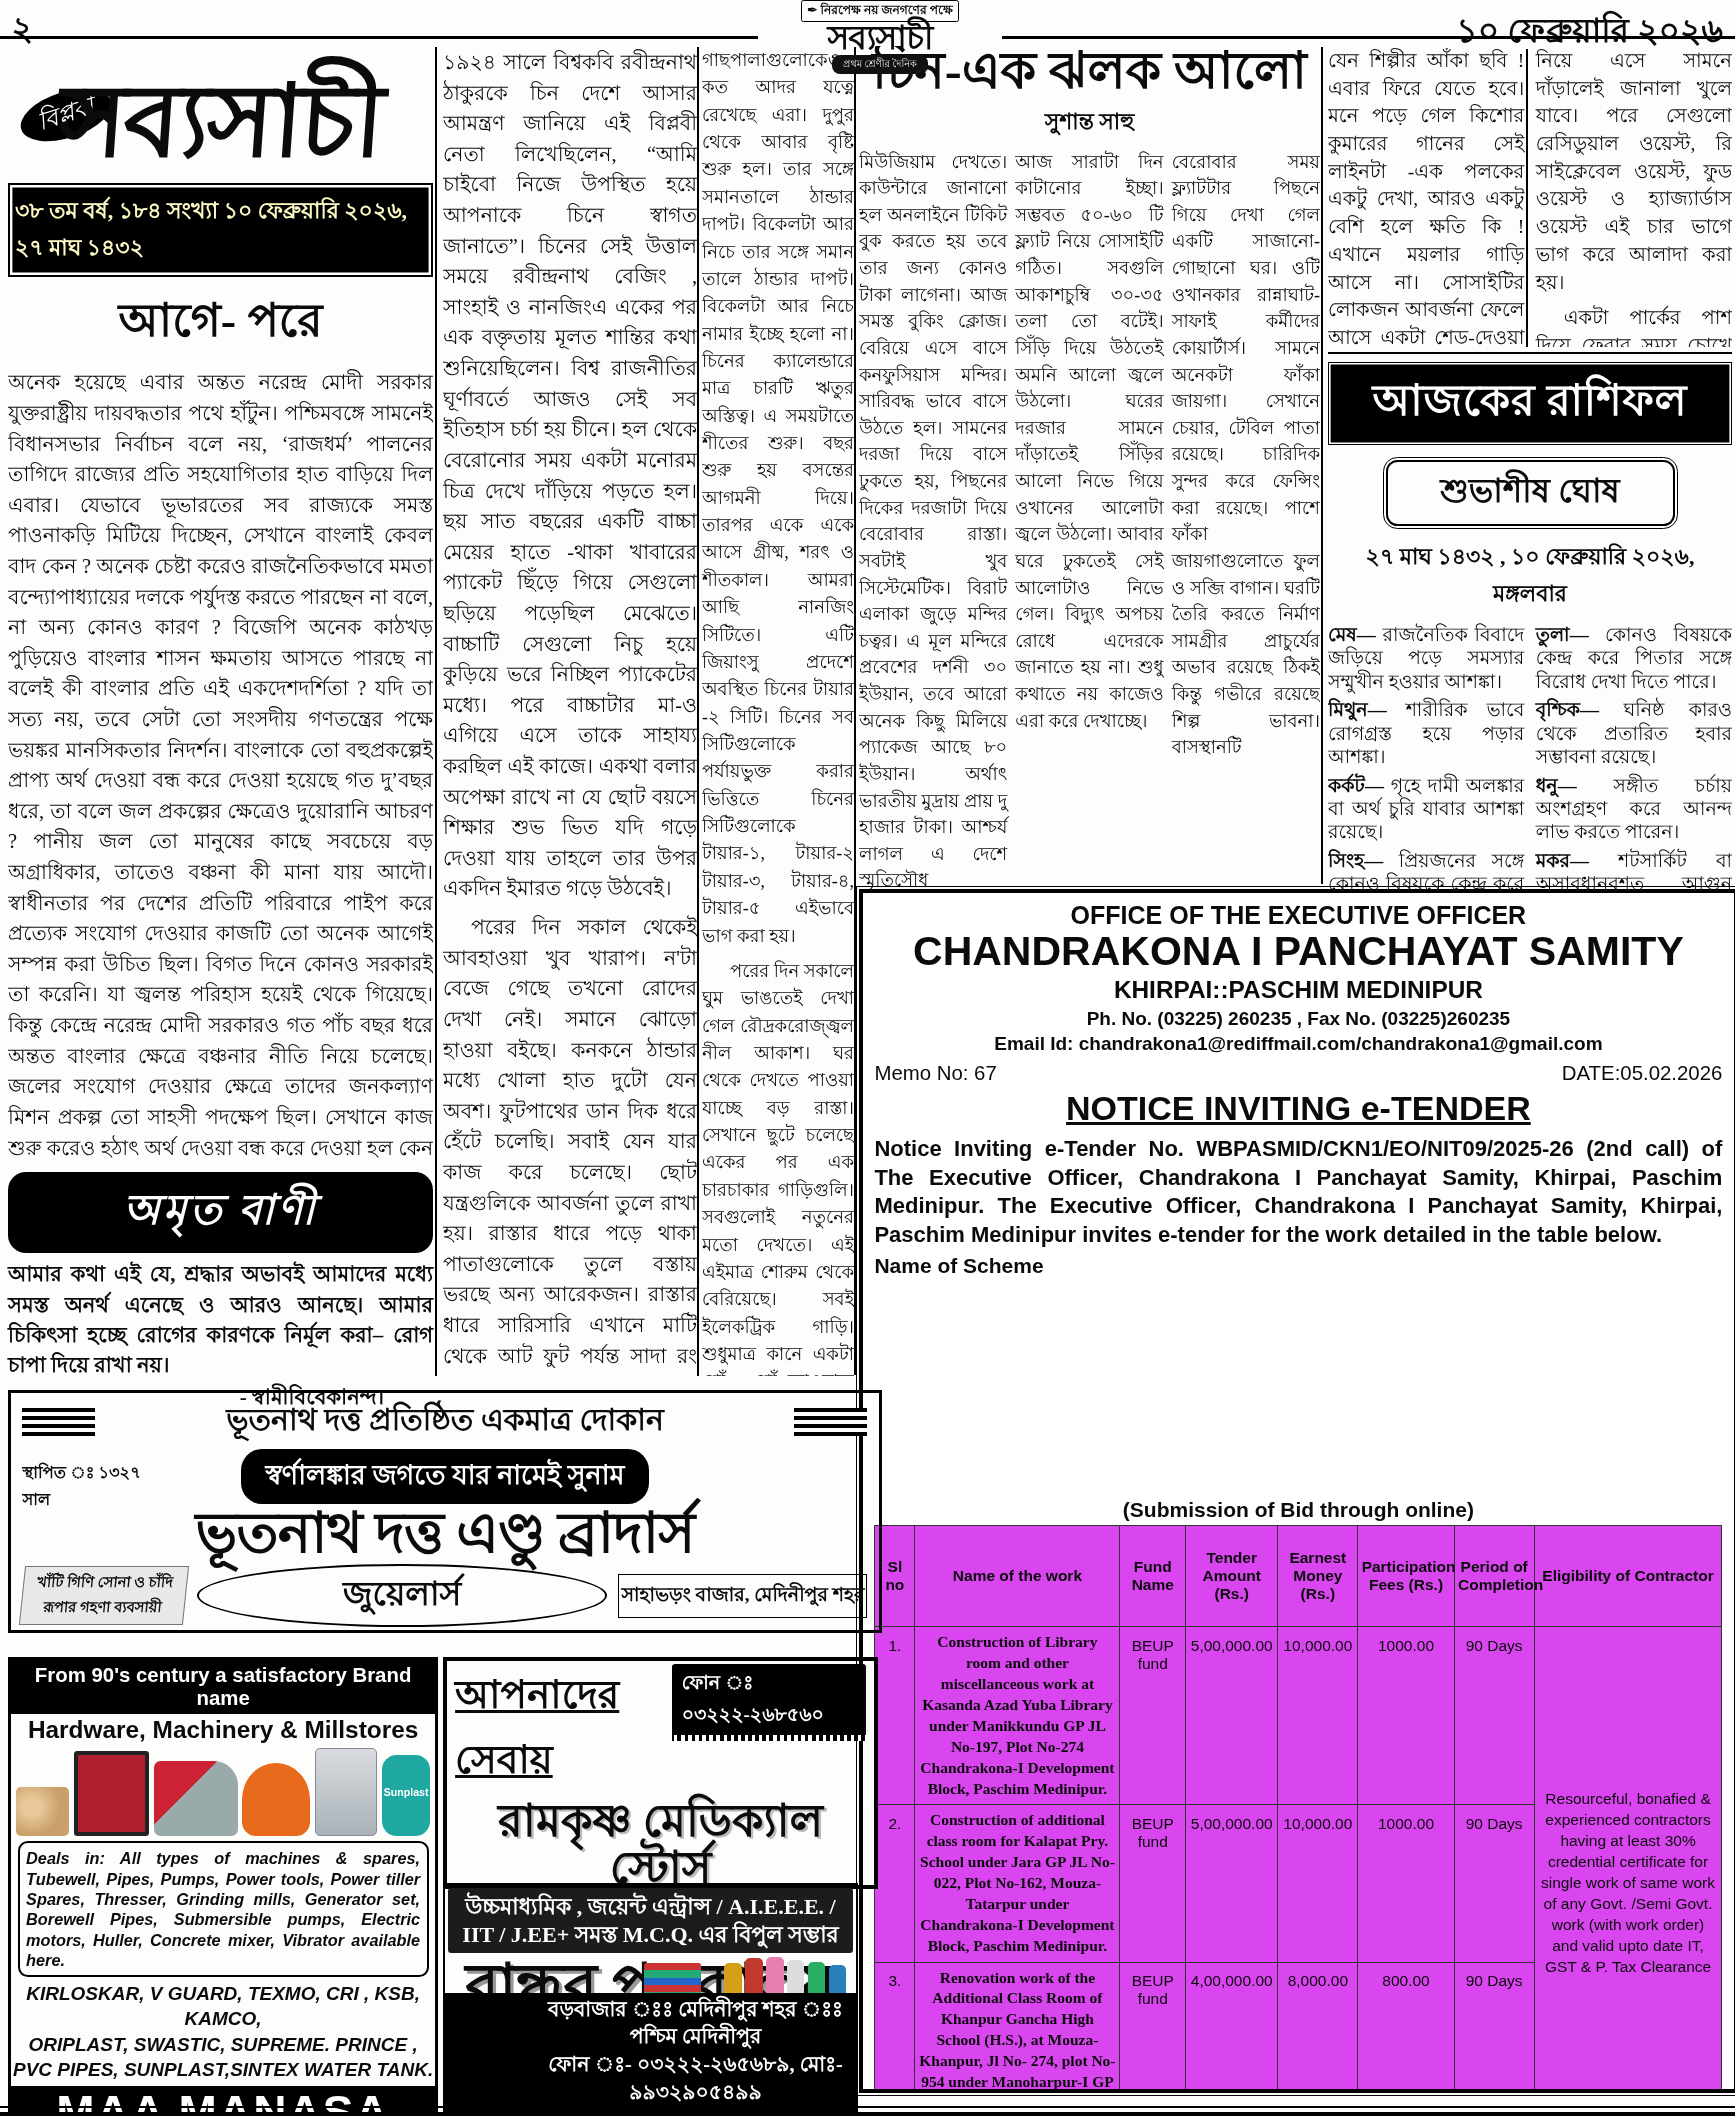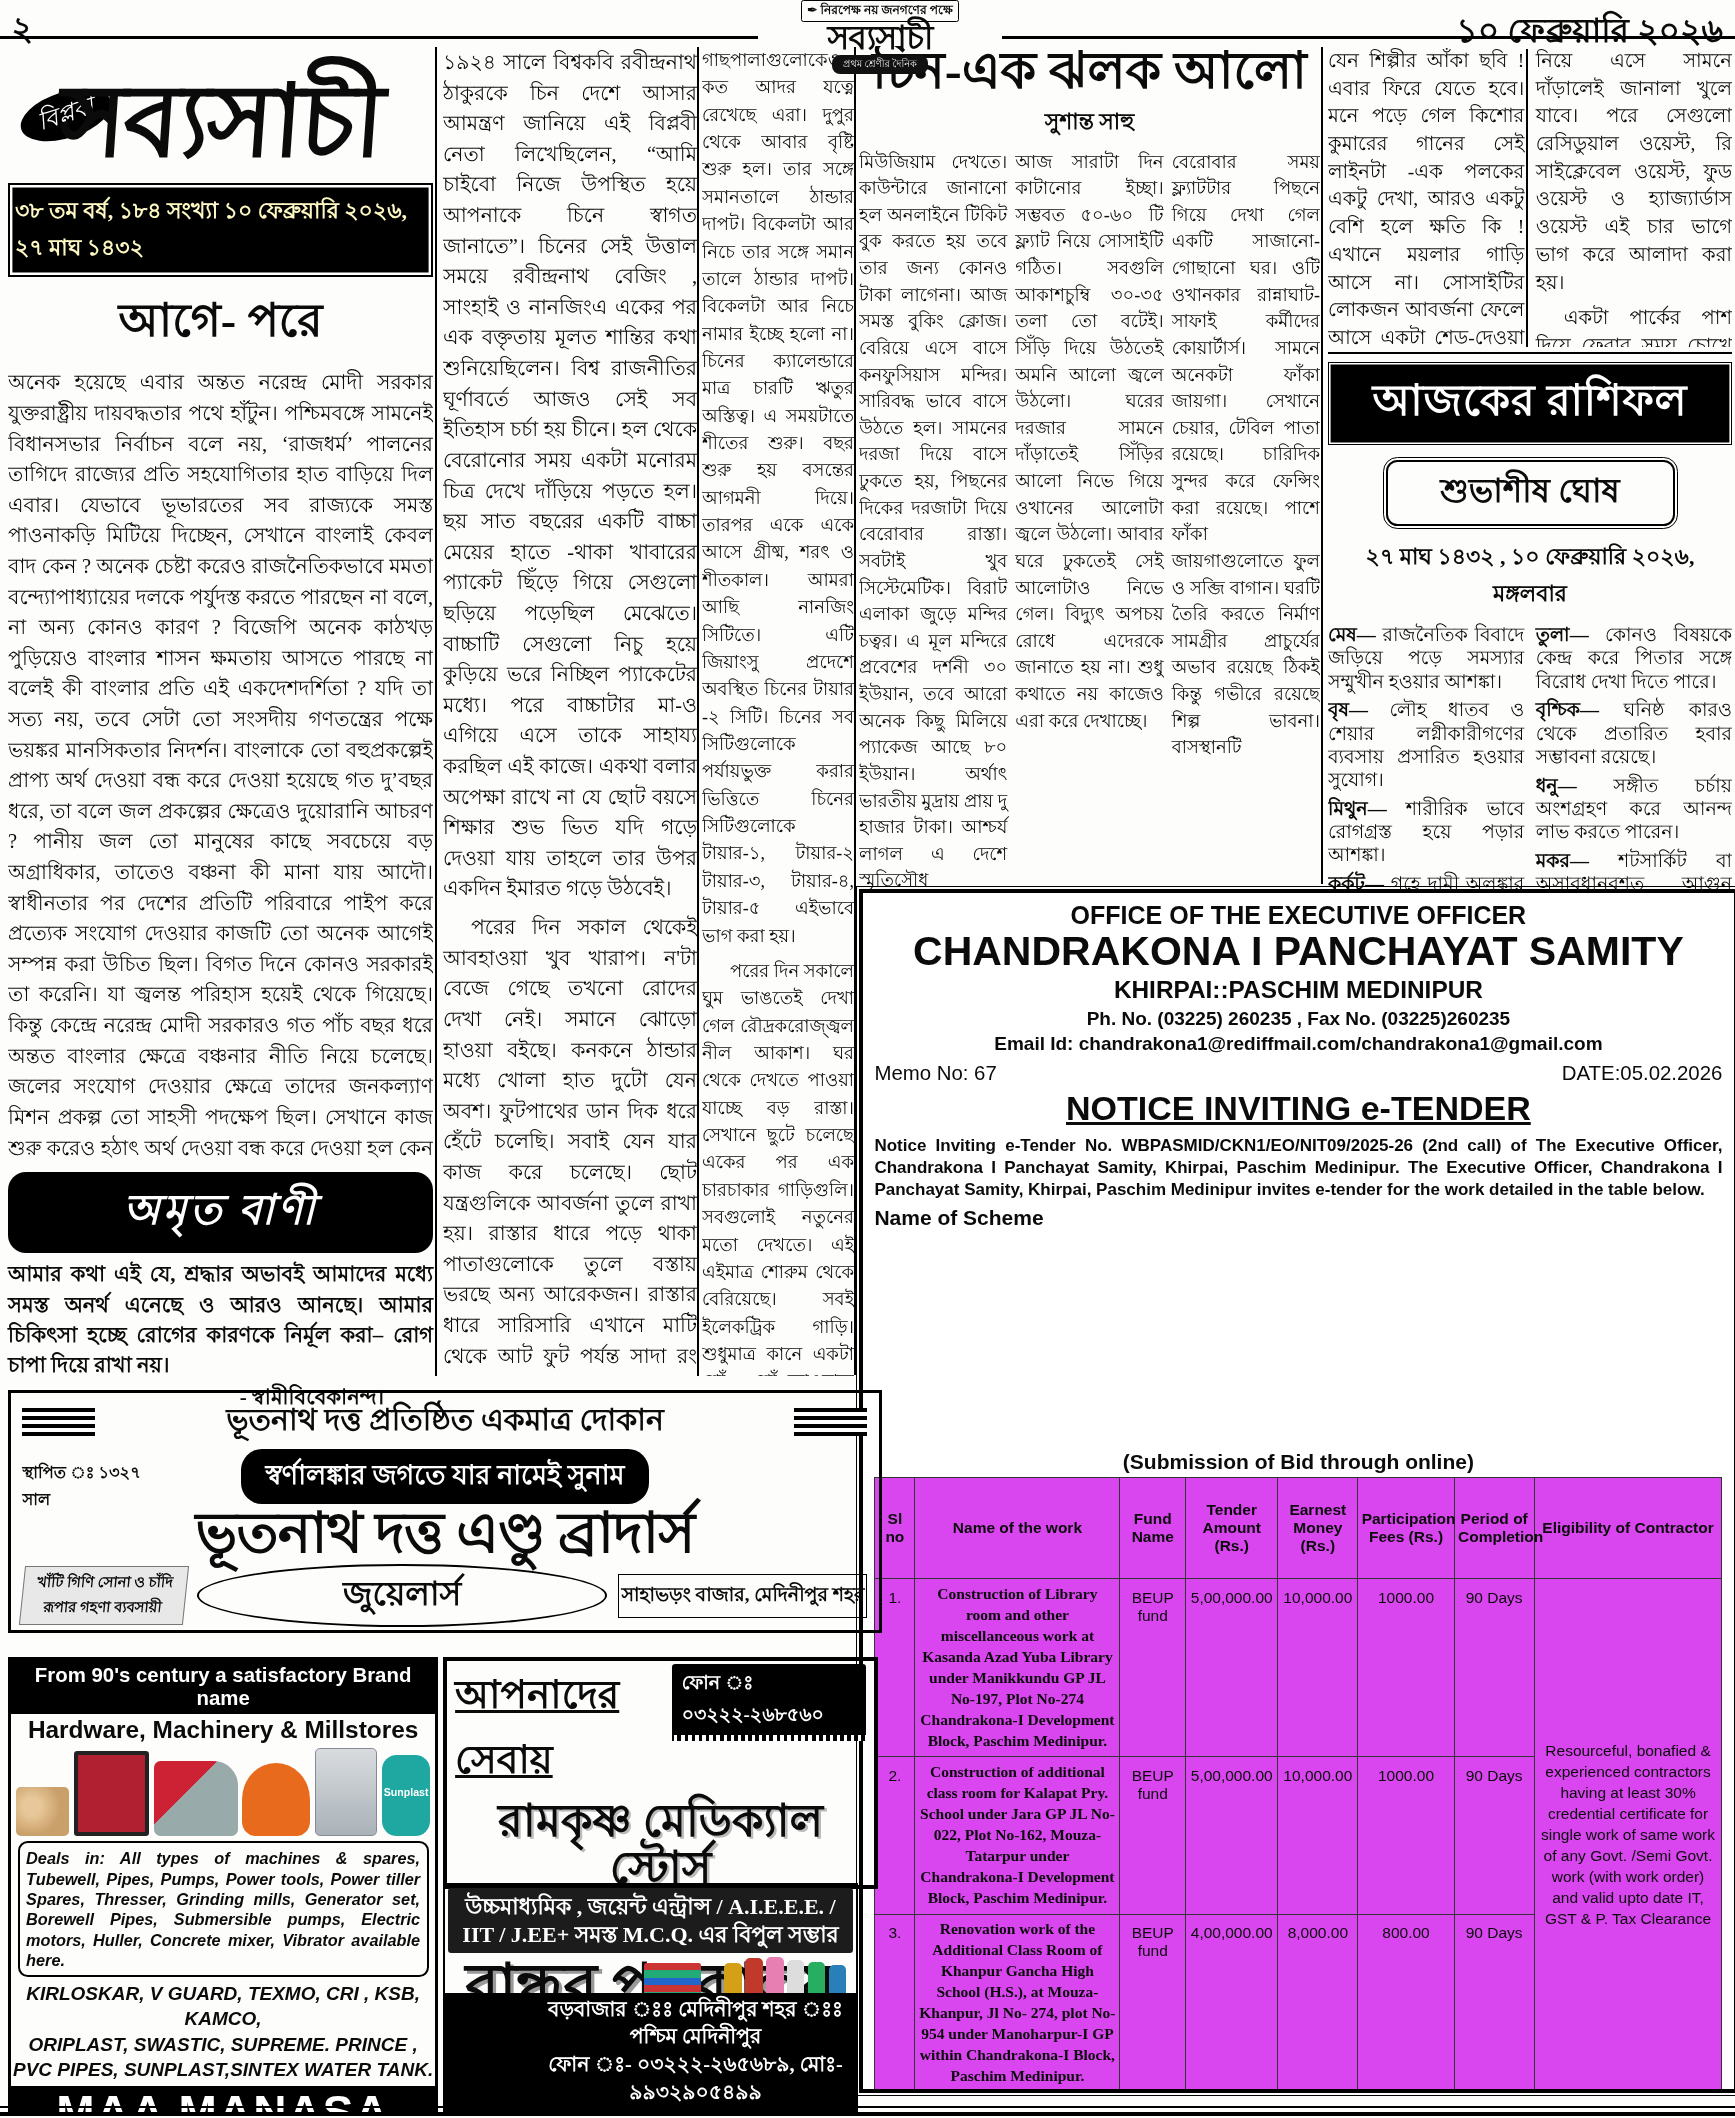--- a/index.html
+++ b/index.html
@@ -53,21 +53,21 @@
   .hcols p{margin:0 0 5.7px 0;}
   
   .notice{left:859px;top:889px;width:848px;height:1183px;border:4.1px solid #000;outline:1.6px solid #000;outline-offset:2.4px;
           padding:6.5px 11.4px;overflow:hidden;font-family:"Liberation Sans","DejaVu Sans",sans-serif;background:#fff;}
   .n1{font-size:25px;font-weight:bold;text-align:center;margin-top:1.6px;}
   .n2{font-size:41px;font-weight:900;text-align:center;line-height:1.05;}
   .n3{font-size:24.4px;font-weight:bold;text-align:center;margin-top:3.3px;}
   .n4{font-size:19px;font-weight:bold;text-align:center;margin-top:3.3px;}
   .memo{display:flex;justify-content:space-between;font-size:20.4px;font-weight:normal;margin-top:6.5px;}
   .ntitle{font-size:34px;font-weight:900;text-align:center;text-decoration:underline;margin:4.9px 0 6.5px;}
-  .nbody{font-size:17px;font-weight:bold;text-align:justify;line-height:1.3;}
+  .nbody{font-size:22px;font-weight:bold;text-align:justify;line-height:1.3;}
   .schemerow{display:flex;font-size:21px;font-weight:bold;margin:4.9px 0 3.3px;flex-direction:column;}
   .schemerow .sn{flex:0 0 244px;}
   .schemerow .sb{flex:1;text-align:center;}
   table{border-collapse:collapse;width:100%;background:#d946ef;}
   .wt td,.wt th{border:1.6px solid #333;vertical-align:top;padding:4.9px 3.3px;}
   .wt th{font-size:15.5px;text-align:center;vertical-align:middle;height:90px;}
   .wt .wname{font-family:"Liberation Serif",serif;font-weight:bold;font-size:15.5px;text-align:center;line-height:1.35;}
   .wt .num{font-size:15.5px;text-align:center;padding-top:9.8px;}
   .wt .elig{font-size:15.5px;text-align:center;vertical-align:middle;line-height:1.35;}
   .schedlbl{font-size:21px;margin:8.1px 0 4.9px 8.1px;}
@@ -208,21 +208,20 @@
         <p>একটা পার্কের পাশ দিয়ে ফেরার সময় চোখে পড়ল সেখানে বাচ্চাদের খেলা ধুলো করার জন্য নানাবিধ ব্যবস্থা রয়েছে। (ক্রমশ)</p>
       </div>
     </div>
     <div style="height:2.4px;background:#000;margin-top:4.9px;"></div>
     <div class="rash-banner">আজকের রাশিফল</div>
     <div class="astro">শুভাশীষ ঘোষ</div>
     <div class="rdate">২৭ মাঘ ১৪৩২ , ১০ ফেব্রুয়ারি ২০২৬,  মঙ্গলবার</div>
     <div class="hcols">
       <div>
         <p><b>মেষ—</b> <span>রাজনৈতিক বিবাদে জড়িয়ে পড়ে সমস্যার সম্মুখীন হওয়ার আশঙ্কা।</span></p>
-        <p><b>বৃষ—</b> <span>লৌহ ধাতব ও শেয়ার লগ্নীকারীগণের ব্যবসায় প্রসারিত হওয়ার সুযোগ।</span></p>
         <p><b>মিথুন—</b> <span>শারীরিক ভাবে রোগগ্রস্ত হয়ে পড়ার আশঙ্কা।</span></p>
         <p><b>কর্কট—</b> <span>গৃহে দামী অলঙ্কার বা অর্থ চুরি যাবার আশঙ্কা রয়েছে।</span></p>
         <p><b>সিংহ—</b> <span>প্রিয়জনের সঙ্গে কোনও বিষয়কে কেন্দ্র করে বনিবনা নাও হতে পারে।</span></p>
 
       </div>
       <div>
         <p><b>তুলা—</b> <span>কোনও বিষয়কে কেন্দ্র করে পিতার সঙ্গে বিরোধ দেখা দিতে পারে।</span></p>
         <p><b>বৃশ্চিক—</b> <span>ঘনিষ্ঠ কারও থেকে প্রতারিত হবার সম্ভাবনা রয়েছে।</span></p>
         <p><b>ধনু—</b> <span>সঙ্গীত চর্চায় অংশগ্রহণ করে আনন্দ লাভ করতে পারেন।</span></p>
         <p><b>মকর—</b> <span>শটসার্কিট বা অসাবধানবশত আগুন লাগবার আশঙ্কা রয়েছে।</span></p>

